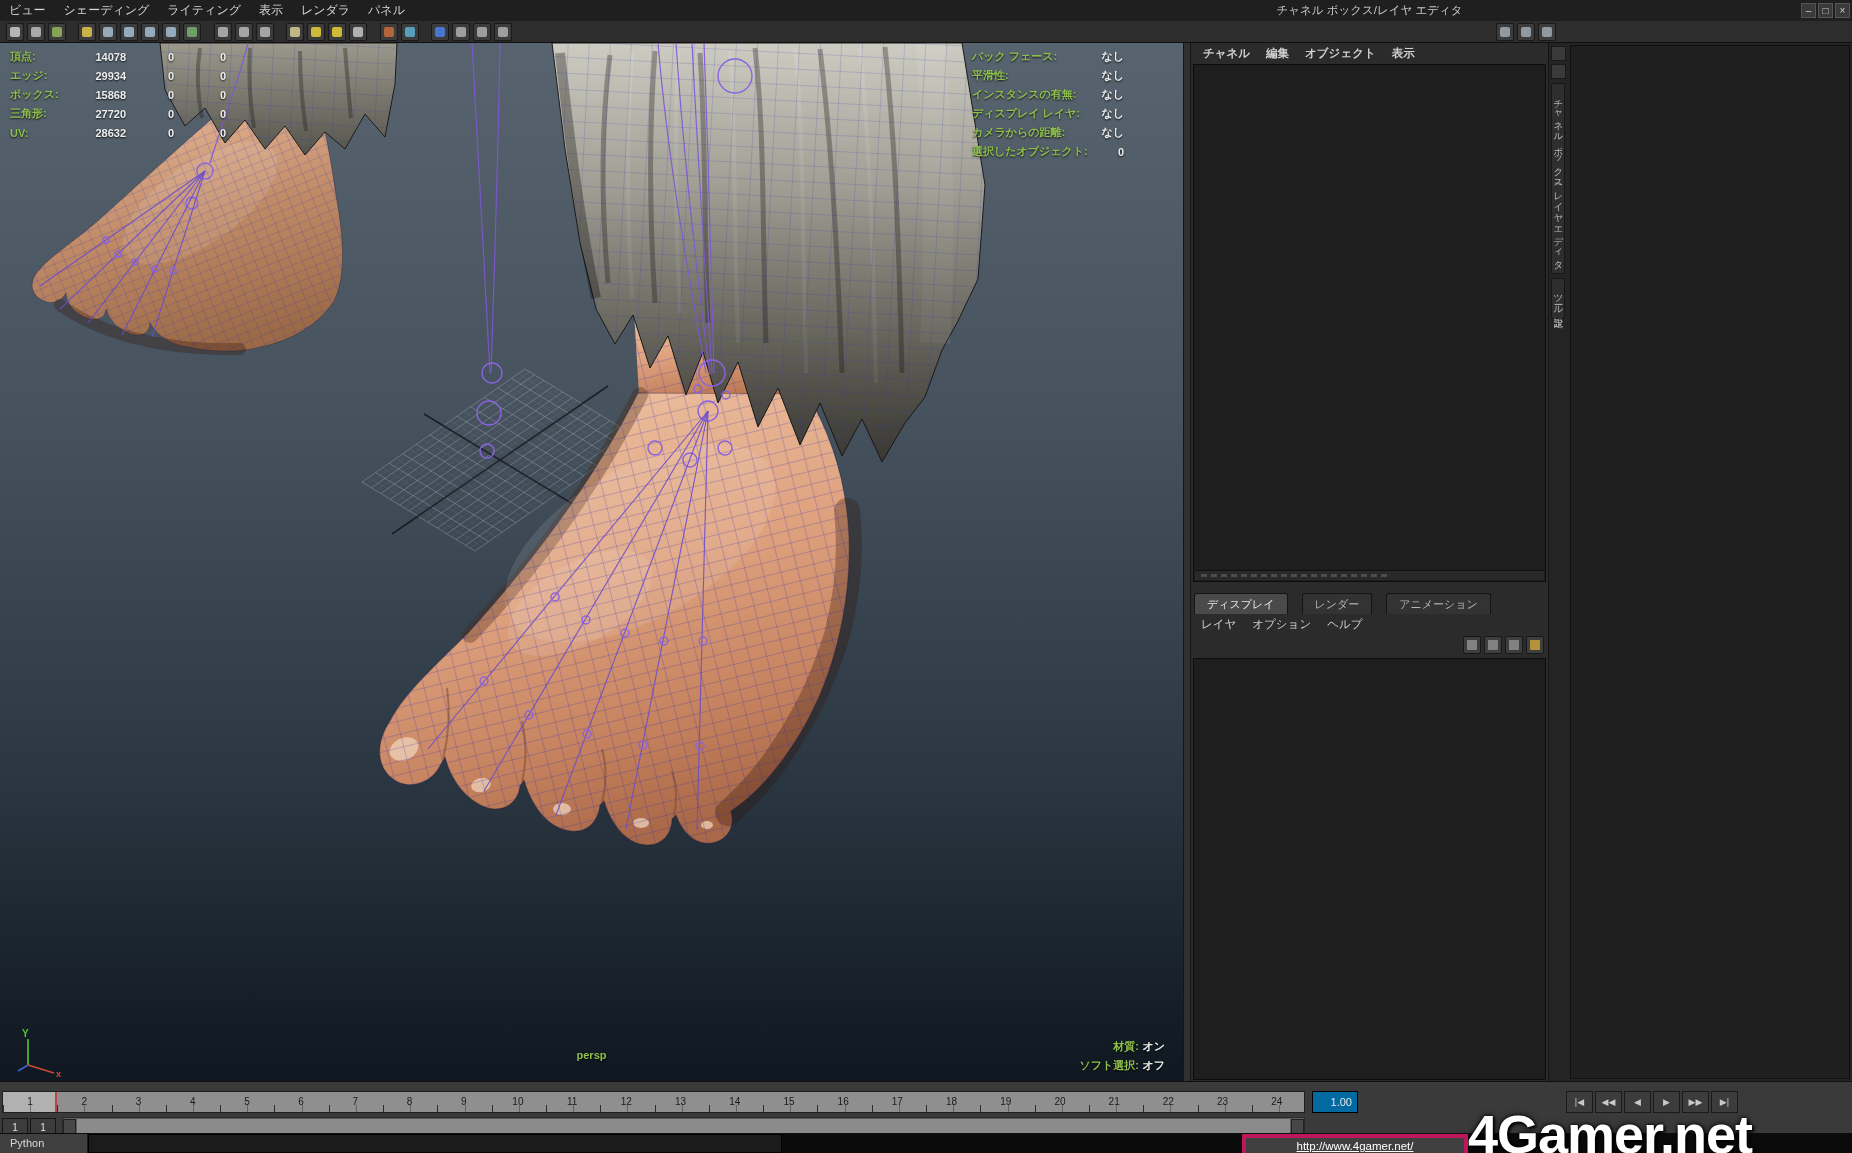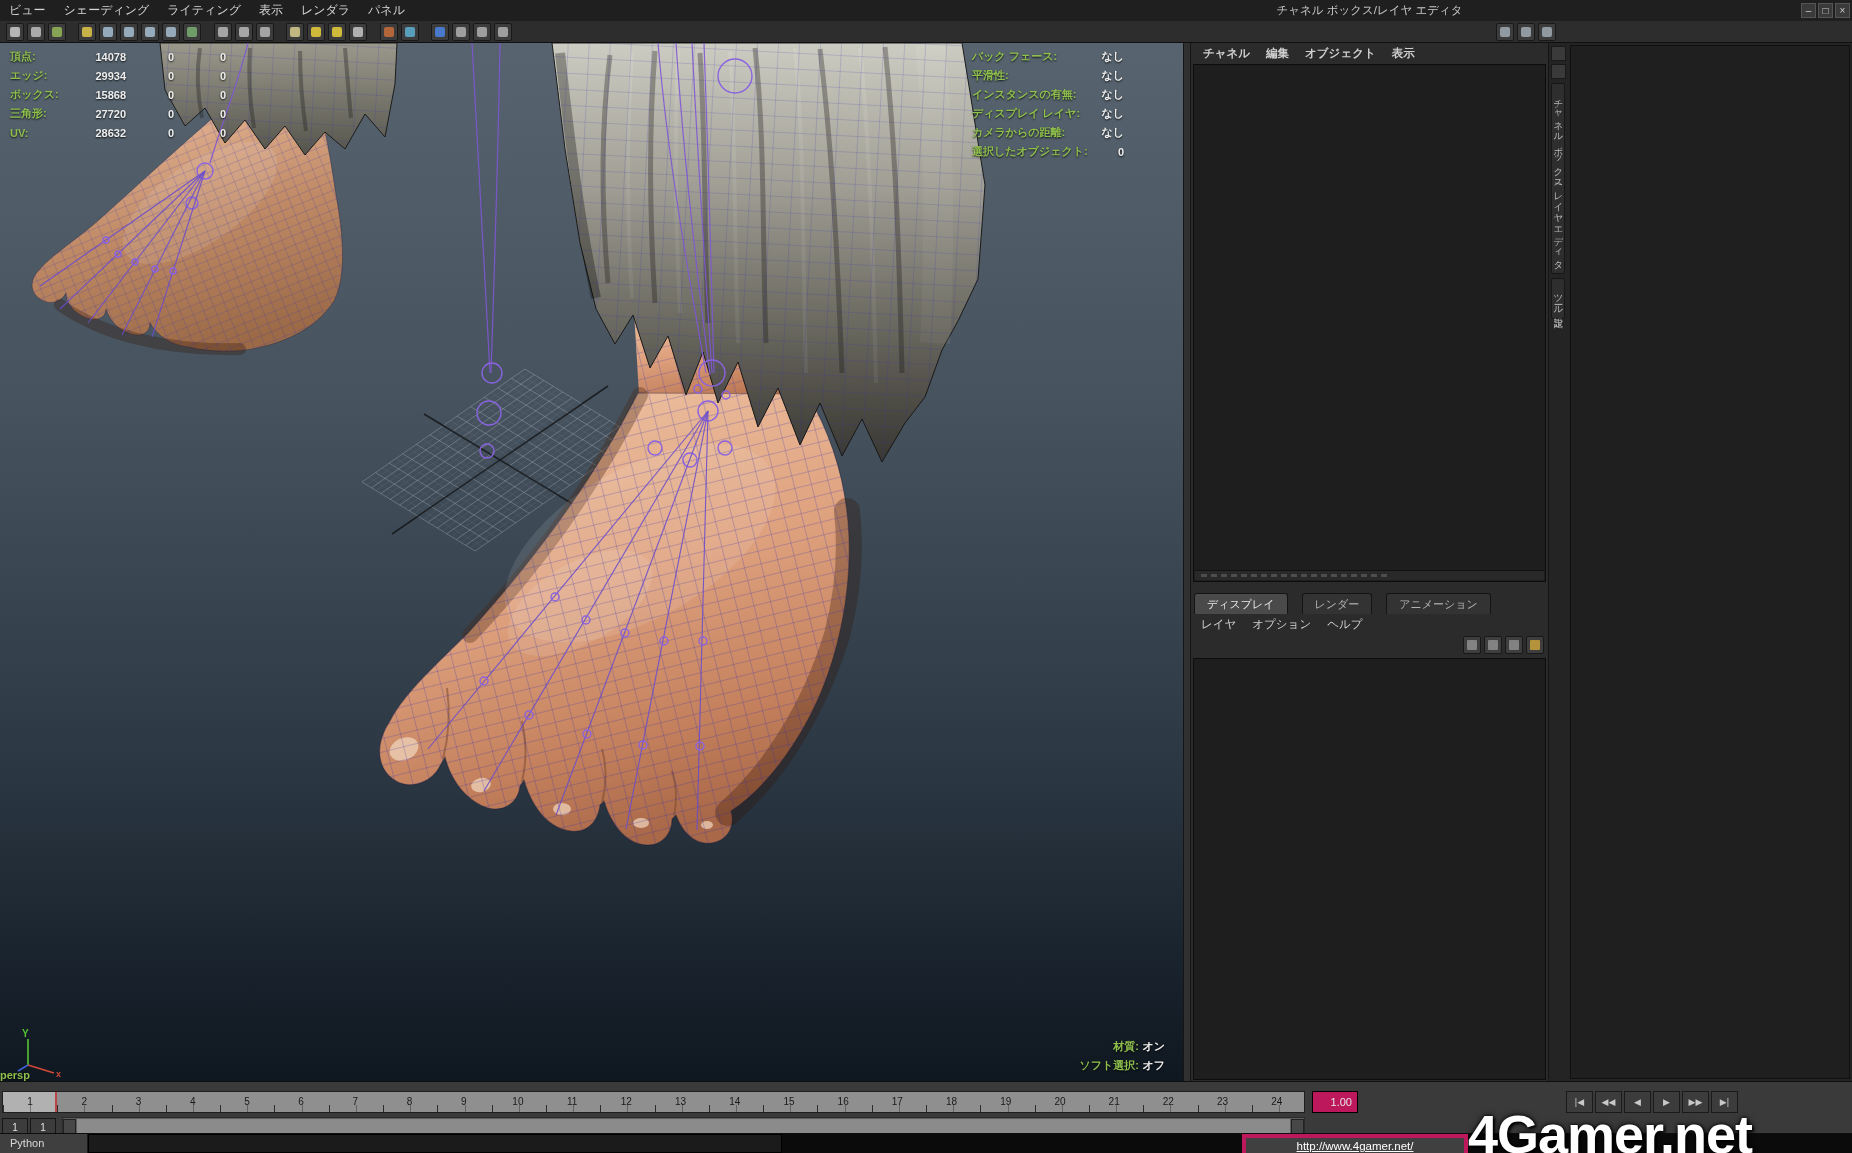--- a/index.html
+++ b/index.html
@@ -32,21 +32,21 @@
   .stats{left:10px;top:4px;}
   .stats .row{display:flex;height:19px;align-items:center;}
   .stats .lbl{width:64px;color:#8fbf4d;}
   .stats .val{width:52px;text-align:right;color:#ededed;}
   .stats .c1{width:48px;text-align:right;color:#ededed;}
   .stats .c2{width:52px;text-align:right;color:#ededed;}
   .hudr{left:972px;top:4px;width:152px;}
   .hudr .row{display:flex;height:19px;align-items:center;justify-content:space-between;}
   .hudr .lbl{color:#8fbf4d;}
   .hudr .val{color:#ededed;}
-  .cam-label{left:0;right:0;bottom:0;color:#8fbf4d;}
+  .cam-label{left:0;right:0;bottom:20px;text-align:center;color:#8fbf4d;}
   .vstat{right:18px;bottom:6px;}
   .vstat .row{display:flex;height:19px;align-items:center;justify-content:flex-end;}
   .vstat .lbl{color:#8fbf4d;}
   .vstat .val{color:#ededed;width:26px;text-align:right;}
   .axis-triad{position:absolute;left:8px;bottom:4px;z-index:5;}
 
   
   .gridline{stroke:#c7d0d8;stroke-opacity:.42;stroke-width:.7;}
   .gridline.fine{stroke-opacity:.15;stroke-width:.5;}
   .gridaxis{stroke:#14161a;stroke-width:1.6;stroke-opacity:.85;}
@@ -91,21 +91,21 @@
     border-top:1px solid #101010;box-sizing:border-box;}
   .ruler{position:absolute;left:2px;top:9px;width:1303px;height:22px;background:#8f8f8f;
     border:1px solid #1f1f1f;box-sizing:border-box;}
   .ruler-frames{display:flex;height:100%;position:relative;z-index:2;}
   .ruler-frames span{flex:1;font-size:10px;color:#191919;text-align:center;line-height:19px;}
   .ruler-ticks{position:absolute;left:0;right:0;bottom:0;height:7px;z-index:1;
     background-image:repeating-linear-gradient(90deg,rgba(25,25,25,.75) 0 1px,transparent 1px 54.3px),
                      repeating-linear-gradient(90deg,rgba(45,45,45,.45) 0 1px,transparent 1px 27.15px);}
   .cur-frame{position:absolute;left:0;top:0;width:54px;height:100%;background:rgba(205,205,205,.55);
     border-right:2px solid #b44;box-sizing:border-box;z-index:1;}
-  .time-field{position:absolute;left:1312px;top:9px;width:46px;height:22px;background:#be185d;
+  .time-field{position:absolute;left:1312px;top:9px;width:46px;height:22px;background:#0369a1;
     border:1px solid #000;color:#e6e6e6;font-size:11px;text-align:right;line-height:20px;padding-right:5px;box-sizing:border-box;}
   .playback{position:absolute;left:1566px;top:9px;display:flex;gap:2px;}
   .pb-btn{width:27px;height:22px;background:#3c3c3c;border:1px solid #1a1a1a;color:#c9c9c9;font-size:9px;
     display:flex;align-items:center;justify-content:center;box-sizing:border-box;}
   .range-row{position:absolute;left:2px;top:35px;height:20px;}
   .range-field{width:26px;height:18px;background:#3c3c3c;border:1px solid #161616;color:#e0e0e0;font-size:10px;
     text-align:center;line-height:17px;display:inline-block;margin-right:2px;box-sizing:border-box;}
   .range-slider{position:absolute;left:60px;top:0;width:1243px;height:20px;background:#5d5d5d;
     border:1px solid #2a2a2a;box-sizing:border-box;}
   .range-bar{position:absolute;left:14px;right:14px;top:1px;bottom:1px;background:#8b8b8b;}

